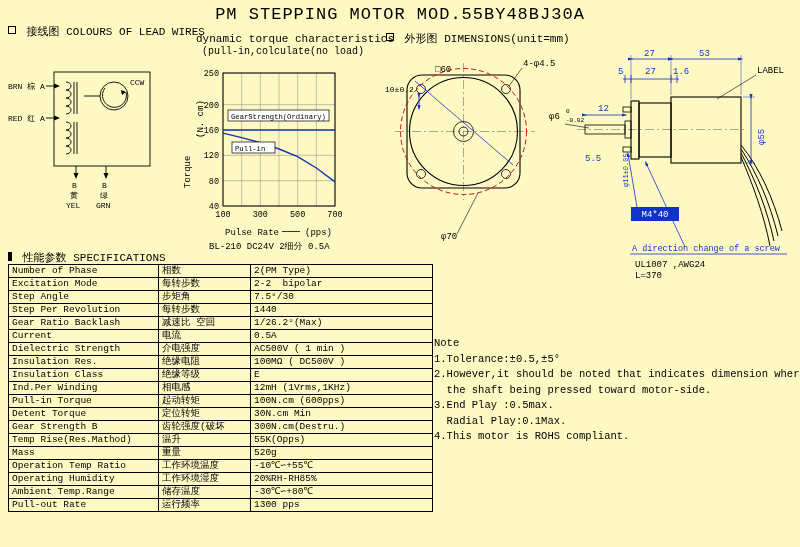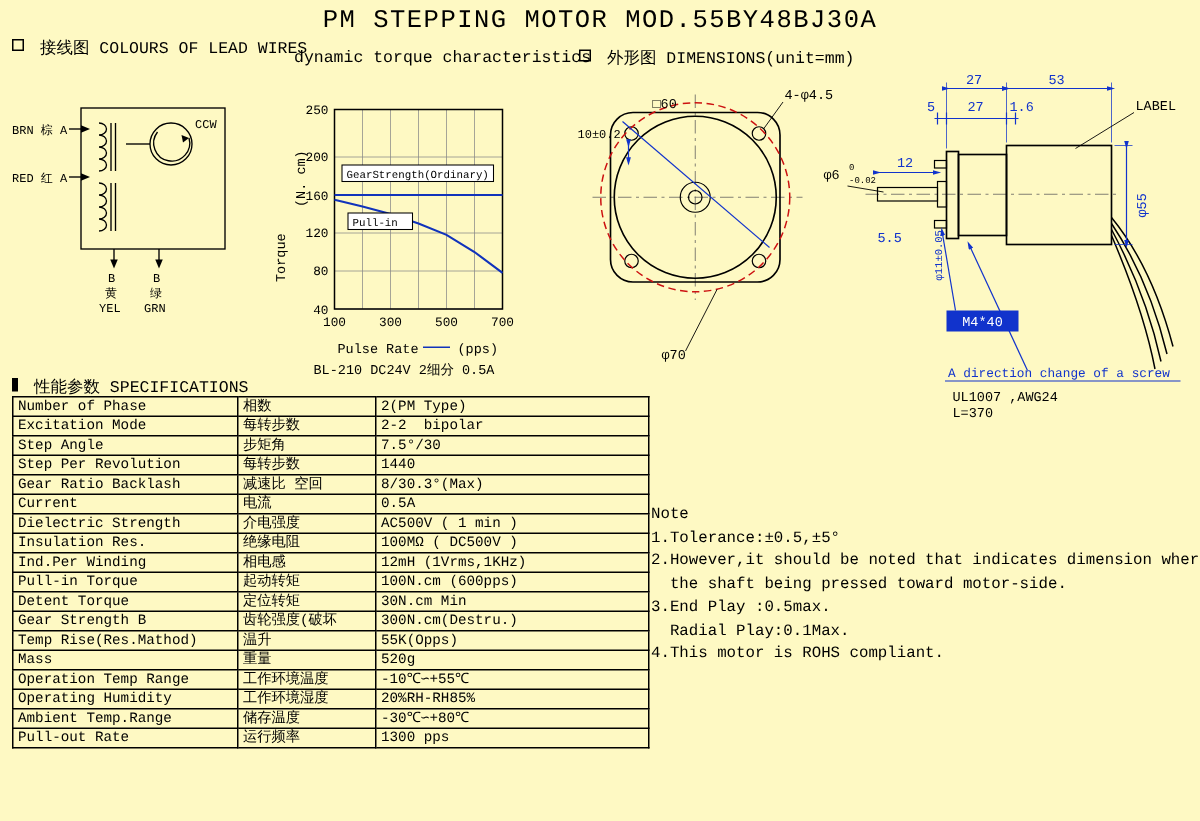--- a/index.html
+++ b/index.html
@@ -85,20 +85,21 @@
     <text x="122" y="29" class="ltxt">CCW</text>
     <text x="64" y="132" class="ltxt">B</text>
     <text x="62" y="142" class="ltxt">黄</text>
     <text x="58" y="152" class="ltxt">YEL</text>
     <text x="94" y="132" class="ltxt">B</text>
     <text x="92" y="142" class="ltxt">绿</text>
     <text x="88" y="152" class="ltxt">GRN</text>
   </svg>
 
   <div class="chart-title" style="left:196px;top:33px">dynamic torque characteristics</div>
+  <div class="chart-sub" style="left:202px;top:46px">(pull-in,colculate(no load)</div>
   <svg class="abs" style="left:183px;top:58px" width="185" height="195" viewBox="0 0 185 195">
     <g id="chart-gen">
         <line x1="40" y1="15" x2="40" y2="148" class="grid"></line>
         <line x1="58.666666666666664" y1="15" x2="58.666666666666664" y2="148" class="grid"></line>
         <line x1="77.33333333333333" y1="15" x2="77.33333333333333" y2="148" class="grid"></line>
         <line x1="96" y1="15" x2="96" y2="148" class="grid"></line>
         <line x1="114.66666666666666" y1="15" x2="114.66666666666666" y2="148" class="grid"></line>
         <line x1="133.33333333333334" y1="15" x2="133.33333333333334" y2="148" class="grid"></line>
         <line x1="152" y1="15" x2="152" y2="148" class="grid"></line>
         <line x1="40" y1="148" x2="152" y2="148" class="grid"></line>
@@ -256,38 +257,43 @@
           <td>7.5°/30</td>
         </tr>
         <tr>
           <td>Step Per Revolution</td>
           <td>每转步数</td>
           <td>1440</td>
         </tr>
         <tr>
           <td>Gear Ratio Backlash</td>
           <td>减速比 空回</td>
-          <td>8/30.3°(Max)</td>
+          <td>1/26.2°(Max)</td>
         </tr>
         <tr>
           <td>Current</td>
           <td>电流</td>
           <td>0.5A</td>
         </tr>
         <tr>
           <td>Dielectric Strength</td>
           <td>介电强度</td>
           <td>AC500V ( 1 min )</td>
         </tr>
         <tr>
           <td>Insulation Res.</td>
           <td>绝缘电阻</td>
           <td>100MΩ ( DC500V )</td>
         </tr>
         <tr>
+          <td>Insulation Class</td>
+          <td>绝缘等级</td>
+          <td>E</td>
+        </tr>
+        <tr>
           <td>Ind.Per Winding</td>
           <td>相电感</td>
           <td>12mH (1Vrms,1KHz)</td>
         </tr>
         <tr>
           <td>Pull-in Torque</td>
           <td>起动转矩</td>
           <td>100N.cm (600pps)</td>
         </tr>
         <tr>
@@ -304,21 +310,21 @@
           <td>Temp Rise(Res.Mathod)</td>
           <td>温升</td>
           <td>55K(Opps)</td>
         </tr>
         <tr>
           <td>Mass</td>
           <td>重量</td>
           <td>520g</td>
         </tr>
         <tr>
-          <td>Operation Temp Range</td>
+          <td>Operation Temp Ratio</td>
           <td>工作环境温度</td>
           <td>-10℃∽+55℃</td>
         </tr>
         <tr>
           <td>Operating Humidity</td>
           <td>工作环境湿度</td>
           <td>20%RH-RH85%</td>
         </tr>
         <tr>
           <td>Ambient Temp.Range</td>

